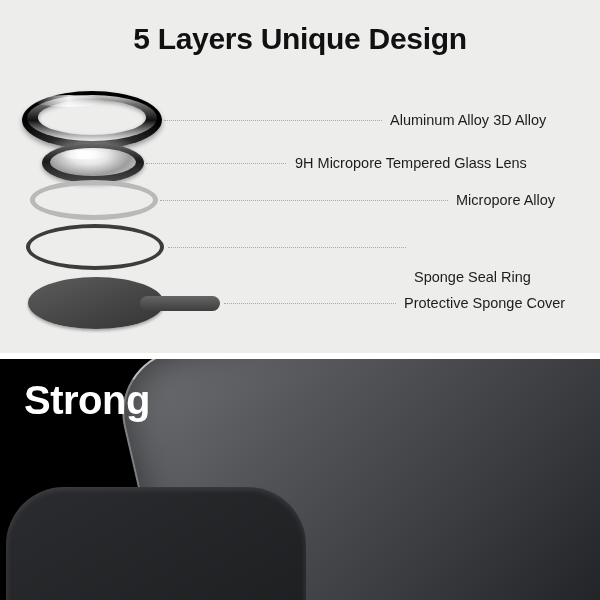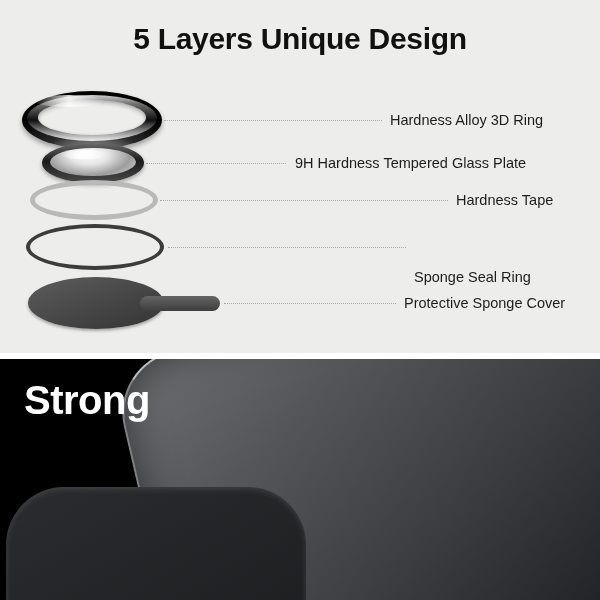--- a/index.html
+++ b/index.html
@@ -93,39 +93,39 @@
     <div id="page-title">5 Layers Unique Design</div>
 
     <div class="layer-row" style="top:120px;">
       <div class="alu-wrap art" style="left:22px;top:-29px;">
         <div class="alu-outer"></div>
           <div class="alu-bevel"></div>
           <div class="alu-hole"></div>
           <div class="alu-gloss"></div>
       </div>
       <div class="leader" style="left:164px;top:0;width:218px;"></div>
-      <div class="lbl" style="left:390px;top:0;">Hardness Alloy 3D Ring</div>
+      <div class="lbl" style="left:390px;top:0;">Aluminum Alloy 3D Alloy</div>
     </div>
 
     <div class="layer-row" style="top:163px;">
       <div class="glass-wrap art" style="left:42px;top:-20px;">
         <div class="glass-ring"></div>
           <div class="glass-dome"></div>
           <div class="glass-hl"></div>
       </div>
       <div class="leader" style="left:146px;top:0;width:140px;"></div>
-      <div class="lbl" style="left:295px;top:0;">9H Hardness Tempered Glass Plate</div>
+      <div class="lbl" style="left:295px;top:0;">9H Micropore Tempered Glass Lens</div>
     </div>
 
     <div class="layer-row" style="top:200px;">
       <div class="tape-wrap art" style="left:30px;top:-20px;">
         <div class="tape-ring"></div>
       </div>
       <div class="leader" style="left:160px;top:0;width:288px;"></div>
-      <div class="lbl" style="left:456px;top:0;">Hardness Tape</div>
+      <div class="lbl" style="left:456px;top:0;">Micropore Alloy</div>
     </div>
 
     <div class="layer-row" style="top:247px;">
       <div class="sponge-wrap art" style="left:26px;top:-23px;">
         <div class="sponge-ring"></div>
       </div>
       <div class="leader" style="left:168px;top:0;width:238px;"></div>
       <div class="lbl" style="left:414px;top:0;margin-top:30px;">Sponge Seal Ring</div>
     </div>
 

